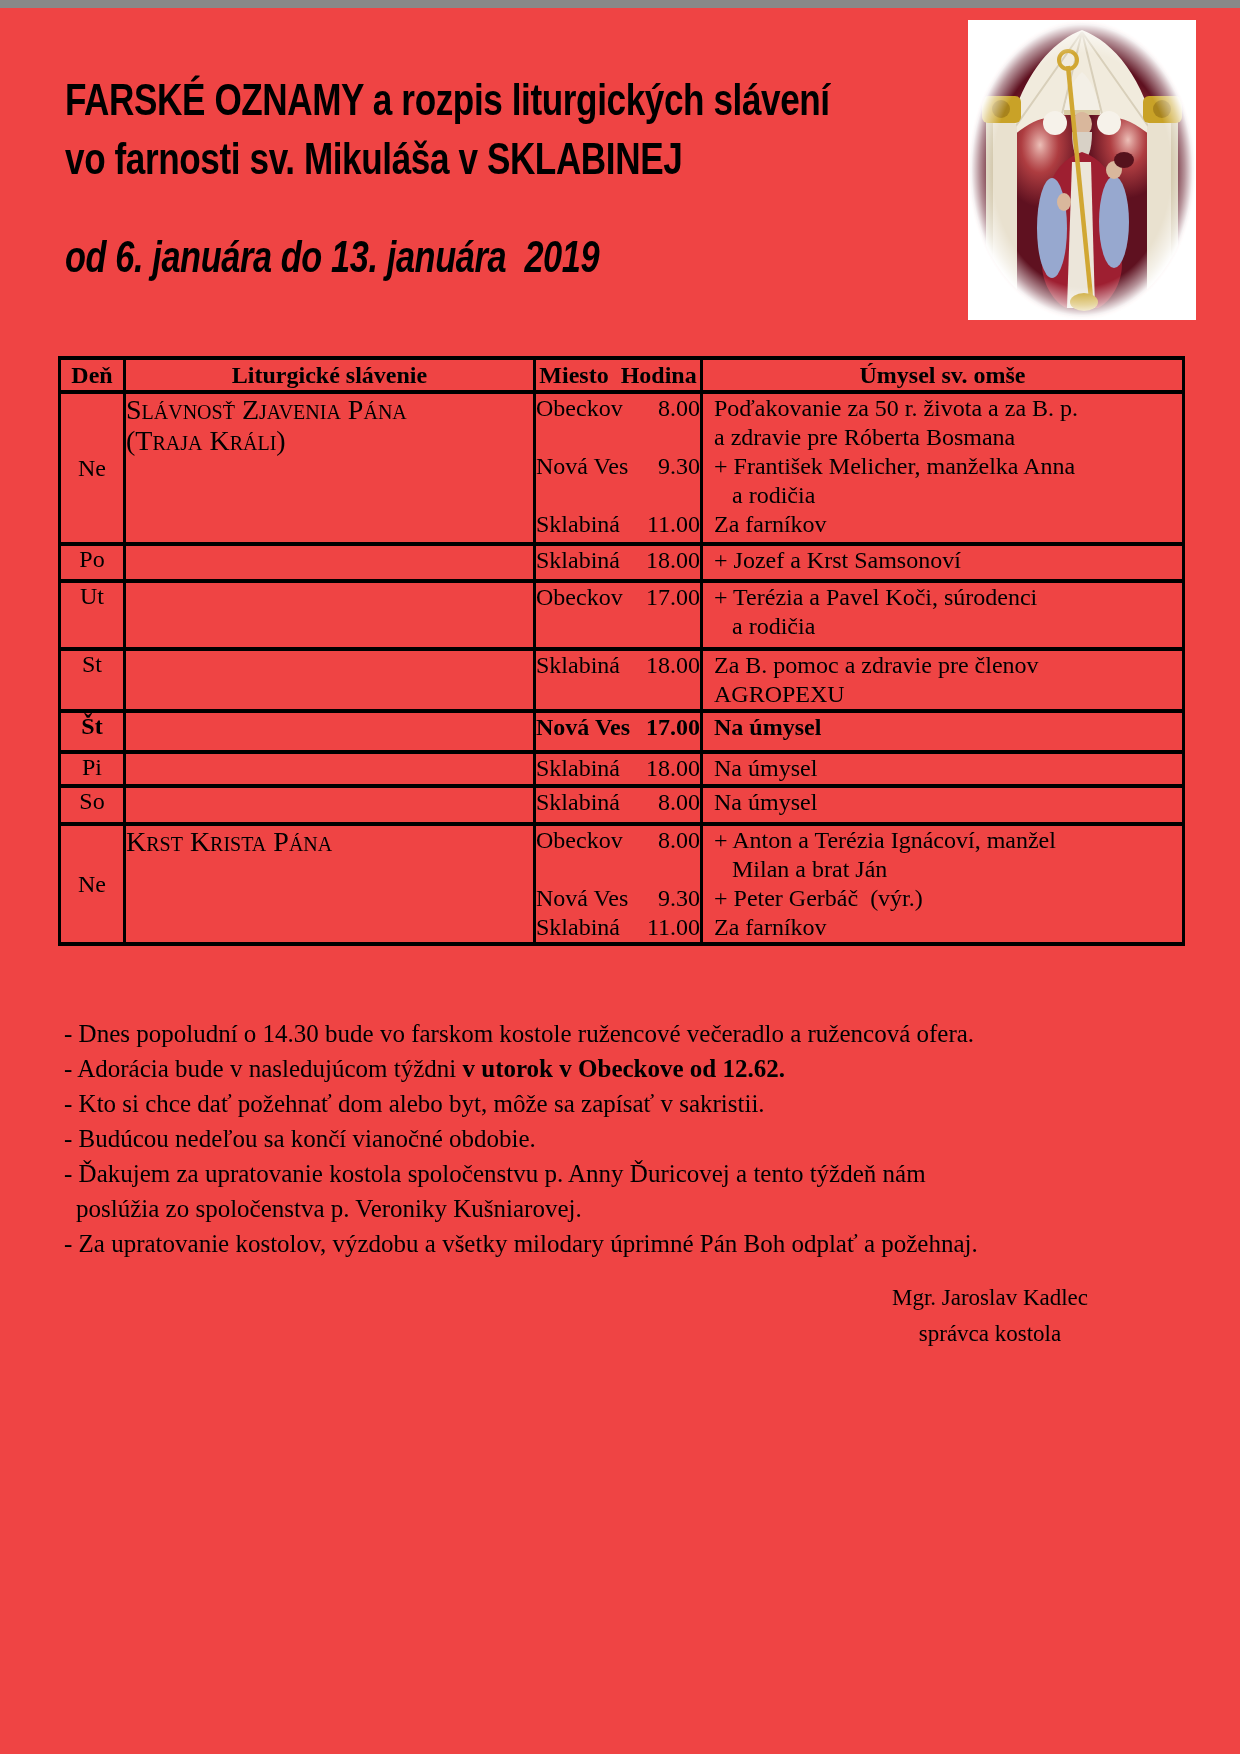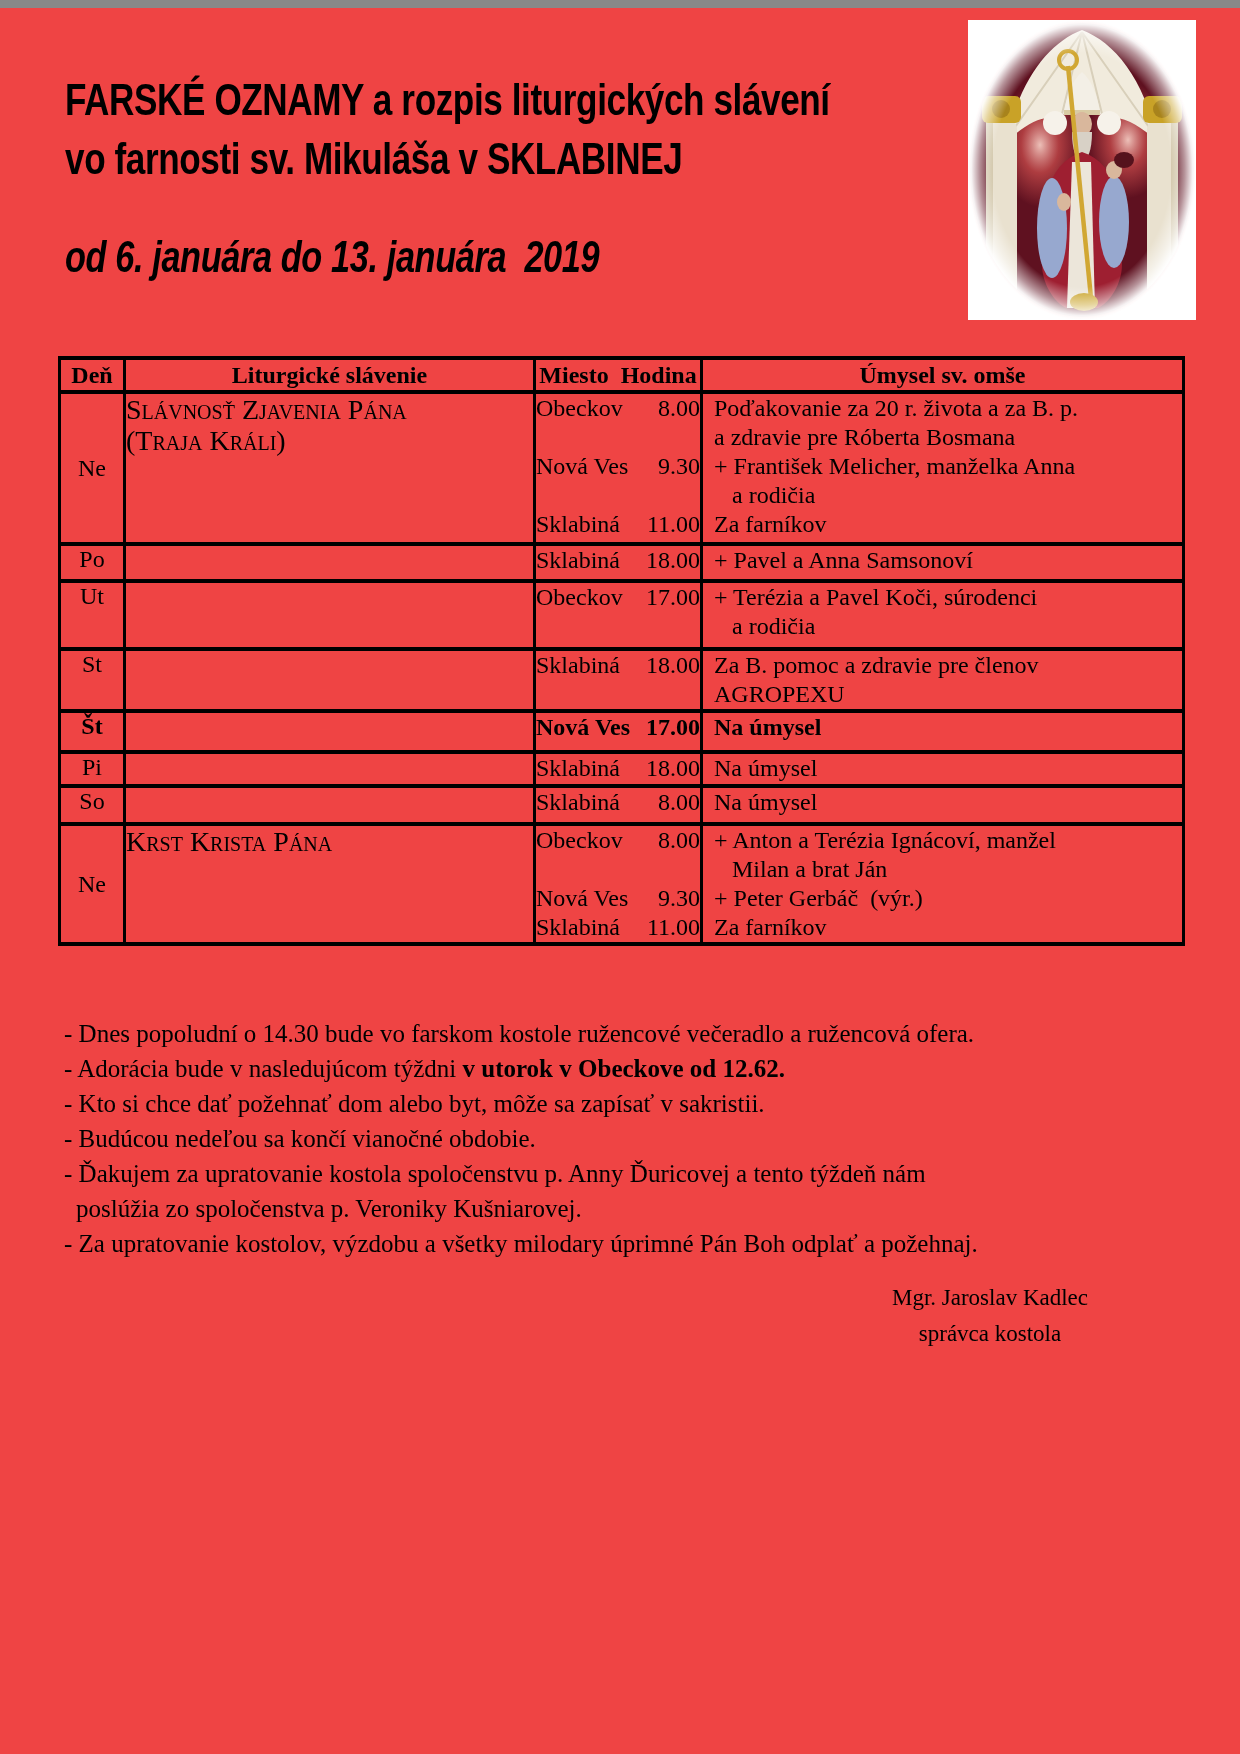--- a/index.html
+++ b/index.html
@@ -143,36 +143,36 @@
         <div>(Traja Králi)</div>
       </td>
       <td class="mh">
         <div class="ln"><span>Obeckov</span><span>8.00</span></div>
         <div class="ln"></div>
         <div class="ln"><span>Nová Ves</span><span>9.30</span></div>
         <div class="ln"></div>
         <div class="ln"><span>Sklabiná</span><span>11.00</span></div>
       </td>
       <td class="um">
-        <div class="ln">Poďakovanie za 20 r. života a za B. p.</div>
+        <div class="ln">Poďakovanie za 50 r. života a za B. p.</div>
         <div class="ln">a zdravie pre Róberta Bosmana</div>
         <div class="ln">+ František Melicher, manželka Anna</div>
         <div class="ln ind">a rodičia</div>
         <div class="ln">Za farníkov</div>
       </td>
     </tr>
 
     <tr class="h-r1">
       <td class="day">Po</td>
       <td class="celeb"></td>
       <td class="mh">
         <div class="ln"><span>Sklabiná</span><span>18.00</span></div>
       </td>
       <td class="um">
-        <div class="ln">+ Pavel a Anna Samsonoví</div>
+        <div class="ln">+ Jozef a Krst Samsonoví</div>
       </td>
     </tr>
 
     <tr class="h-r2">
       <td class="day">Ut</td>
       <td class="celeb"></td>
       <td class="mh">
         <div class="ln"><span>Obeckov</span><span>17.00</span></div>
       </td>
       <td class="um">

